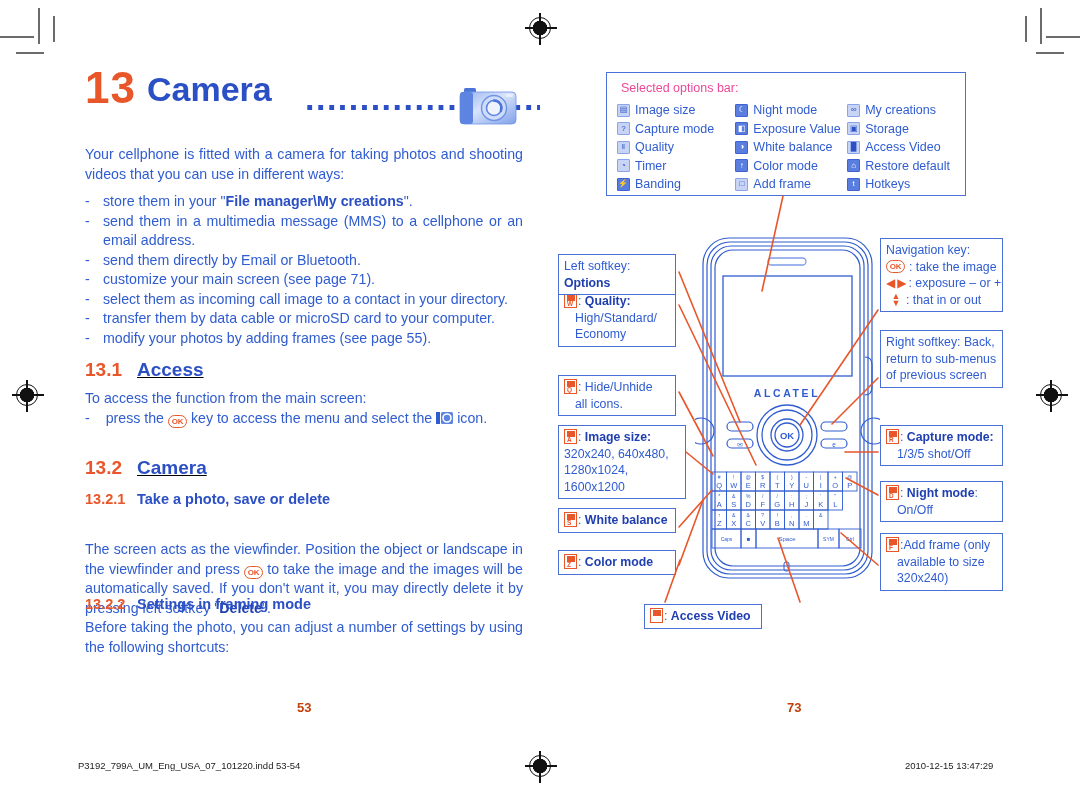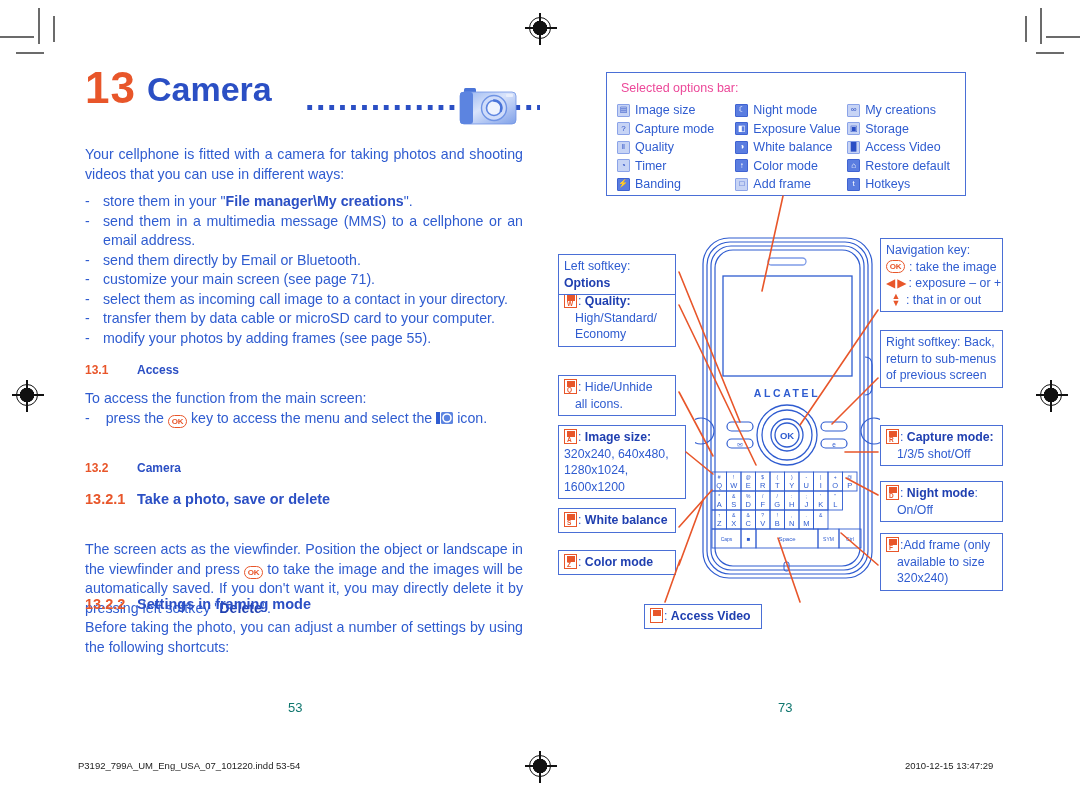--- a/index.html
+++ b/index.html
@@ -69,21 +69,21 @@
   .bullets {
     position: absolute; left: 85px; top: 192px; width: 438px;
     font-size: 14.2px; color: #2f5cd0; line-height: 19.5px;
   }
   .bullets .row { display: flex; margin-bottom: 0px; }
   .bullets .dash { width: 18px; flex: 0 0 18px; }
   .bullets .txt { flex: 1; text-align: justify; }
   .bullets b { font-weight: bold; color: #2b4fc4; }
 
   .h2 {
-    position: absolute; font-size: 12px; line-height: 24px;
+    position: absolute; font-size: 19px; line-height: 24px; text-decoration: underline;
   }
   .h2 .num { color: #e8562a; font-weight: bold; display: inline-block; width: 52px; }
   .h2 .lbl { color: #2b4fc4; font-weight: bold; }
 
   .h3 {
     position: absolute; font-size: 14.5px; line-height: 20px;
   }
   .h3 .num { color: #e8562a; font-weight: bold; display: inline-block; width: 52px; }
   .h3 .lbl { color: #2b4fc4; font-weight: bold; }
 
@@ -93,21 +93,21 @@
     color: #e8562a; font-size: 8px; font-weight: bold;
     text-align: center; line-height: 11px; vertical-align: -1px;
     letter-spacing: -0.3px;
   }
   .inline-cam {
     display: inline-block; width: 17px; height: 14px;
     vertical-align: -2px;
   }
 
   .pagenum {
-    position: absolute; font-size: 13px; color: #0f766e; font-weight: normal;
+    position: absolute; font-size: 13px; color: #c2410c; font-weight: bold; margin-left: 9px;
   }
 
   
   #rightpage { position: absolute; left: 540px; top: 0; width: 540px; height: 798px; }
 
   .optbox {
     position: absolute; left: 66px; top: 72px; width: 360px; height: 124px;
     border: 1.3px solid #4a6fd6; background: #fff;
   }
   .optbox .cap {

